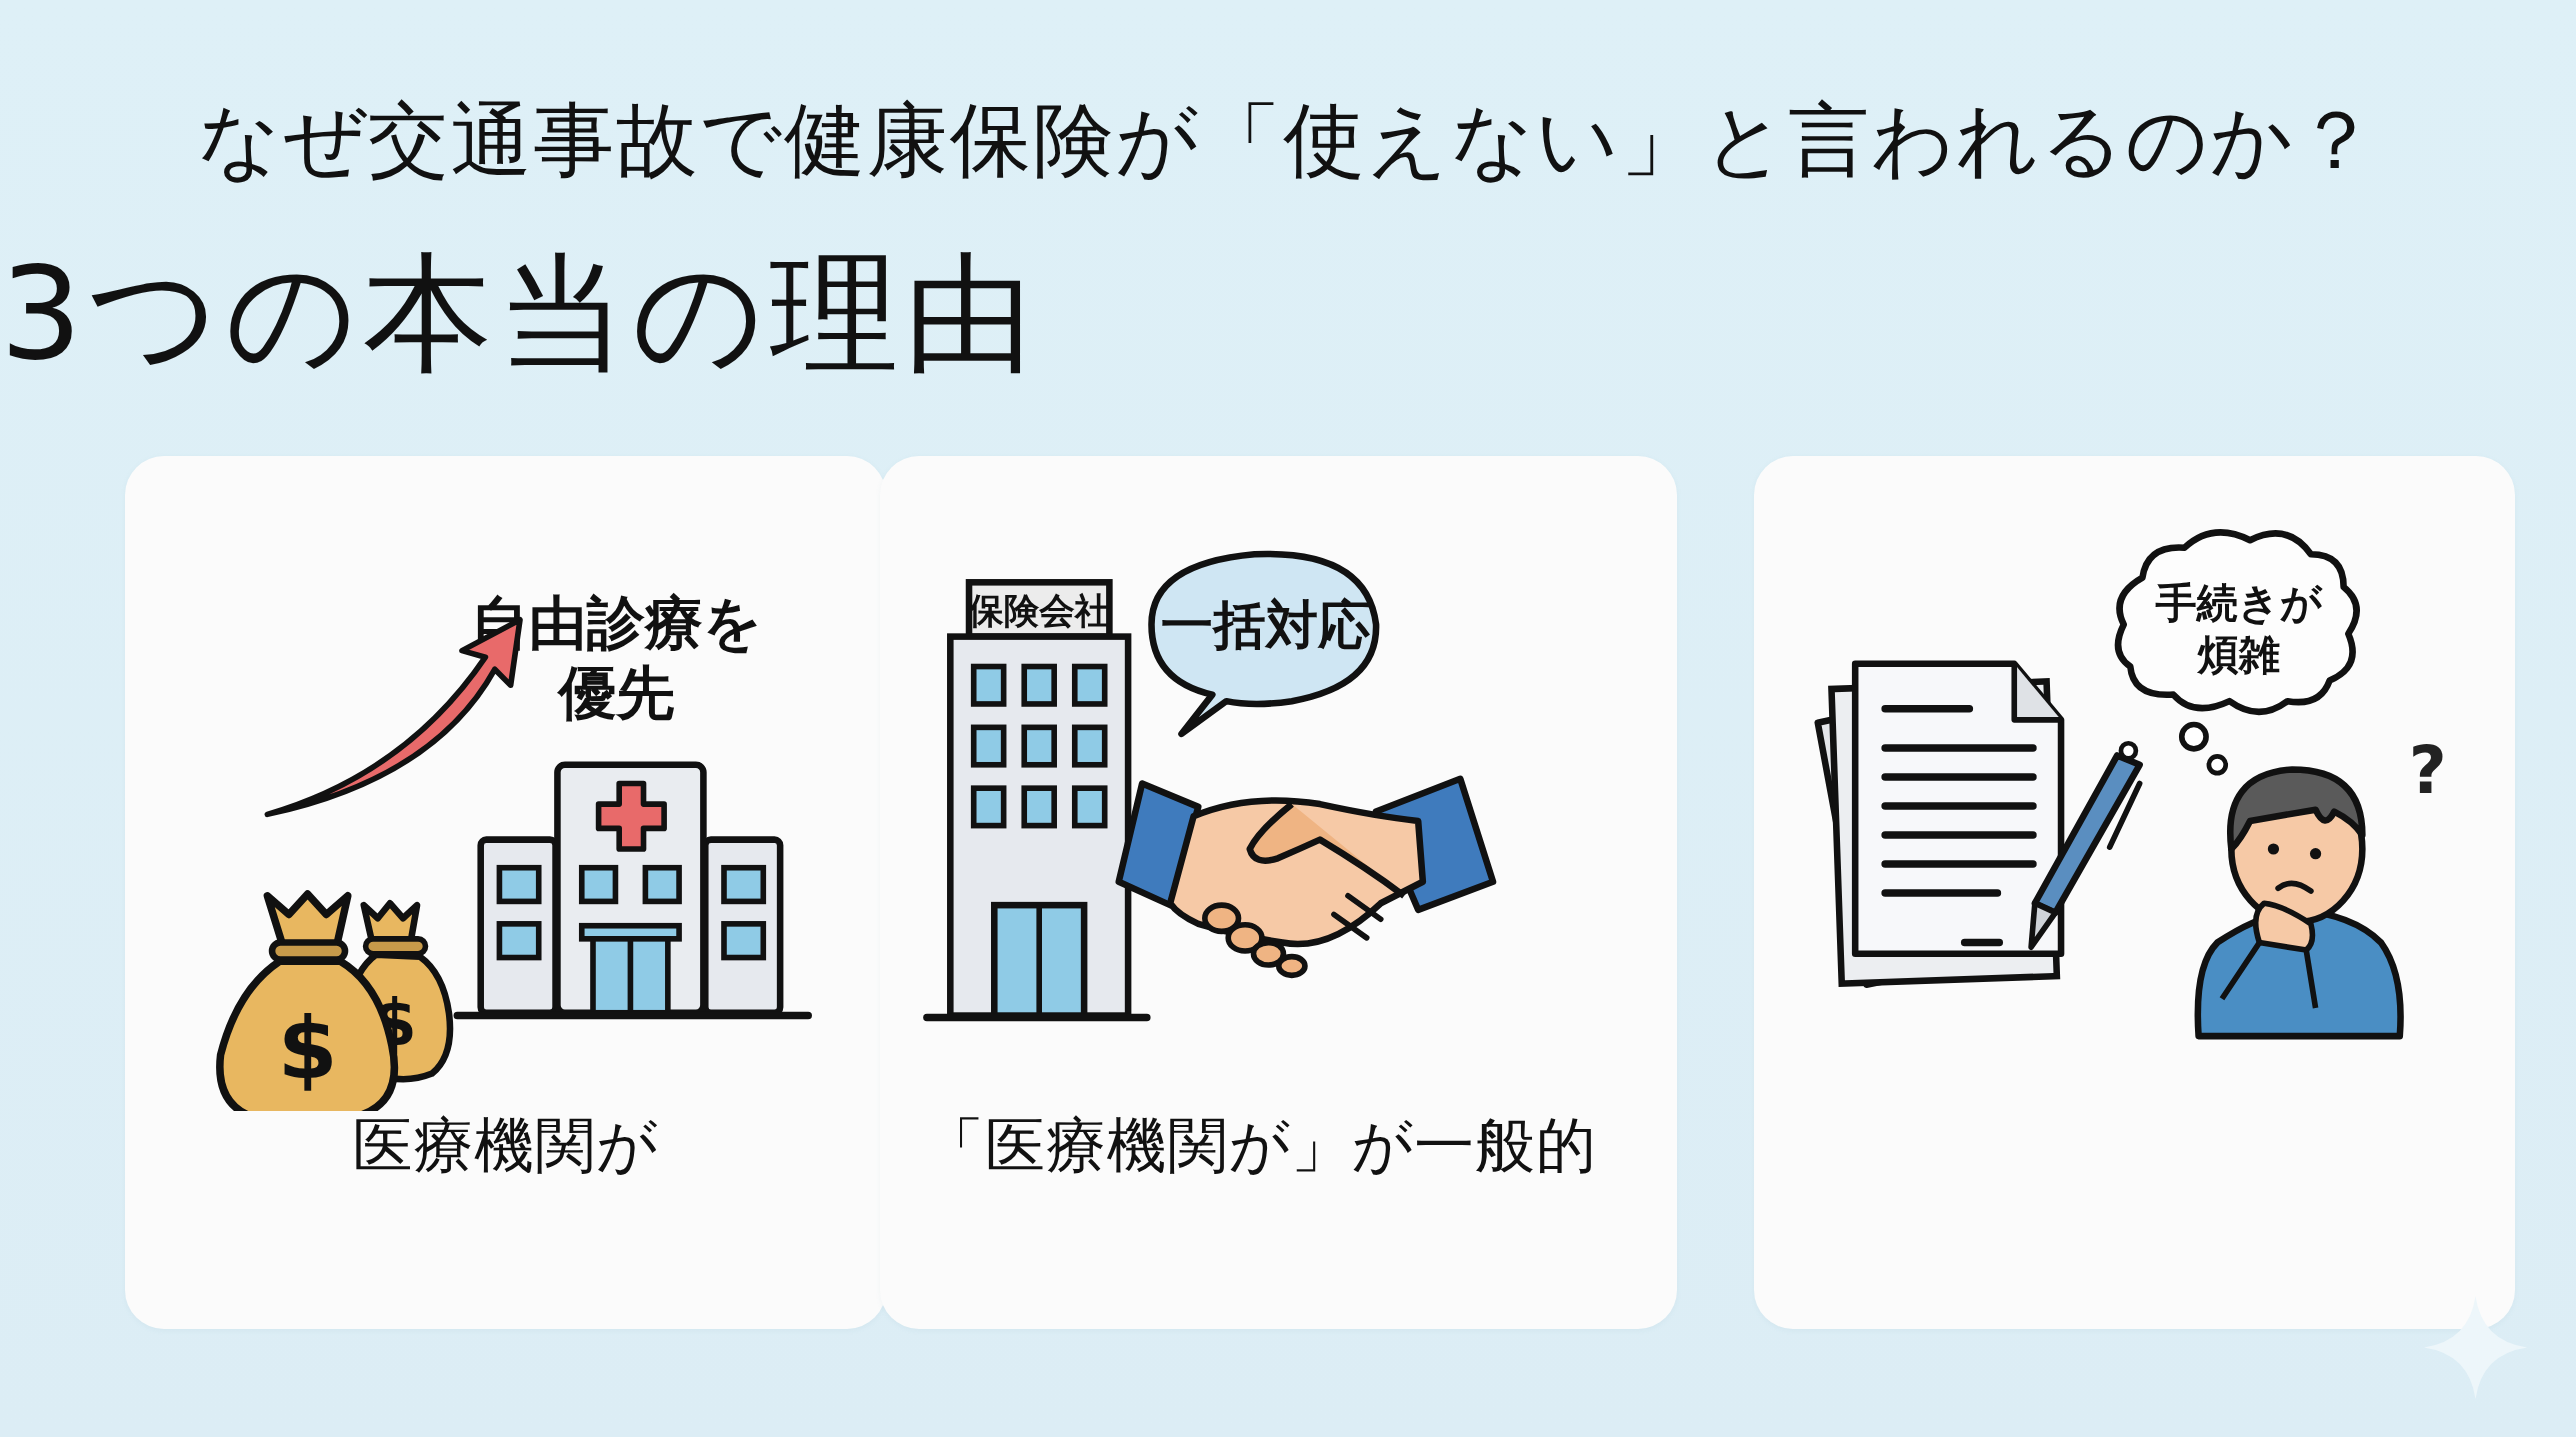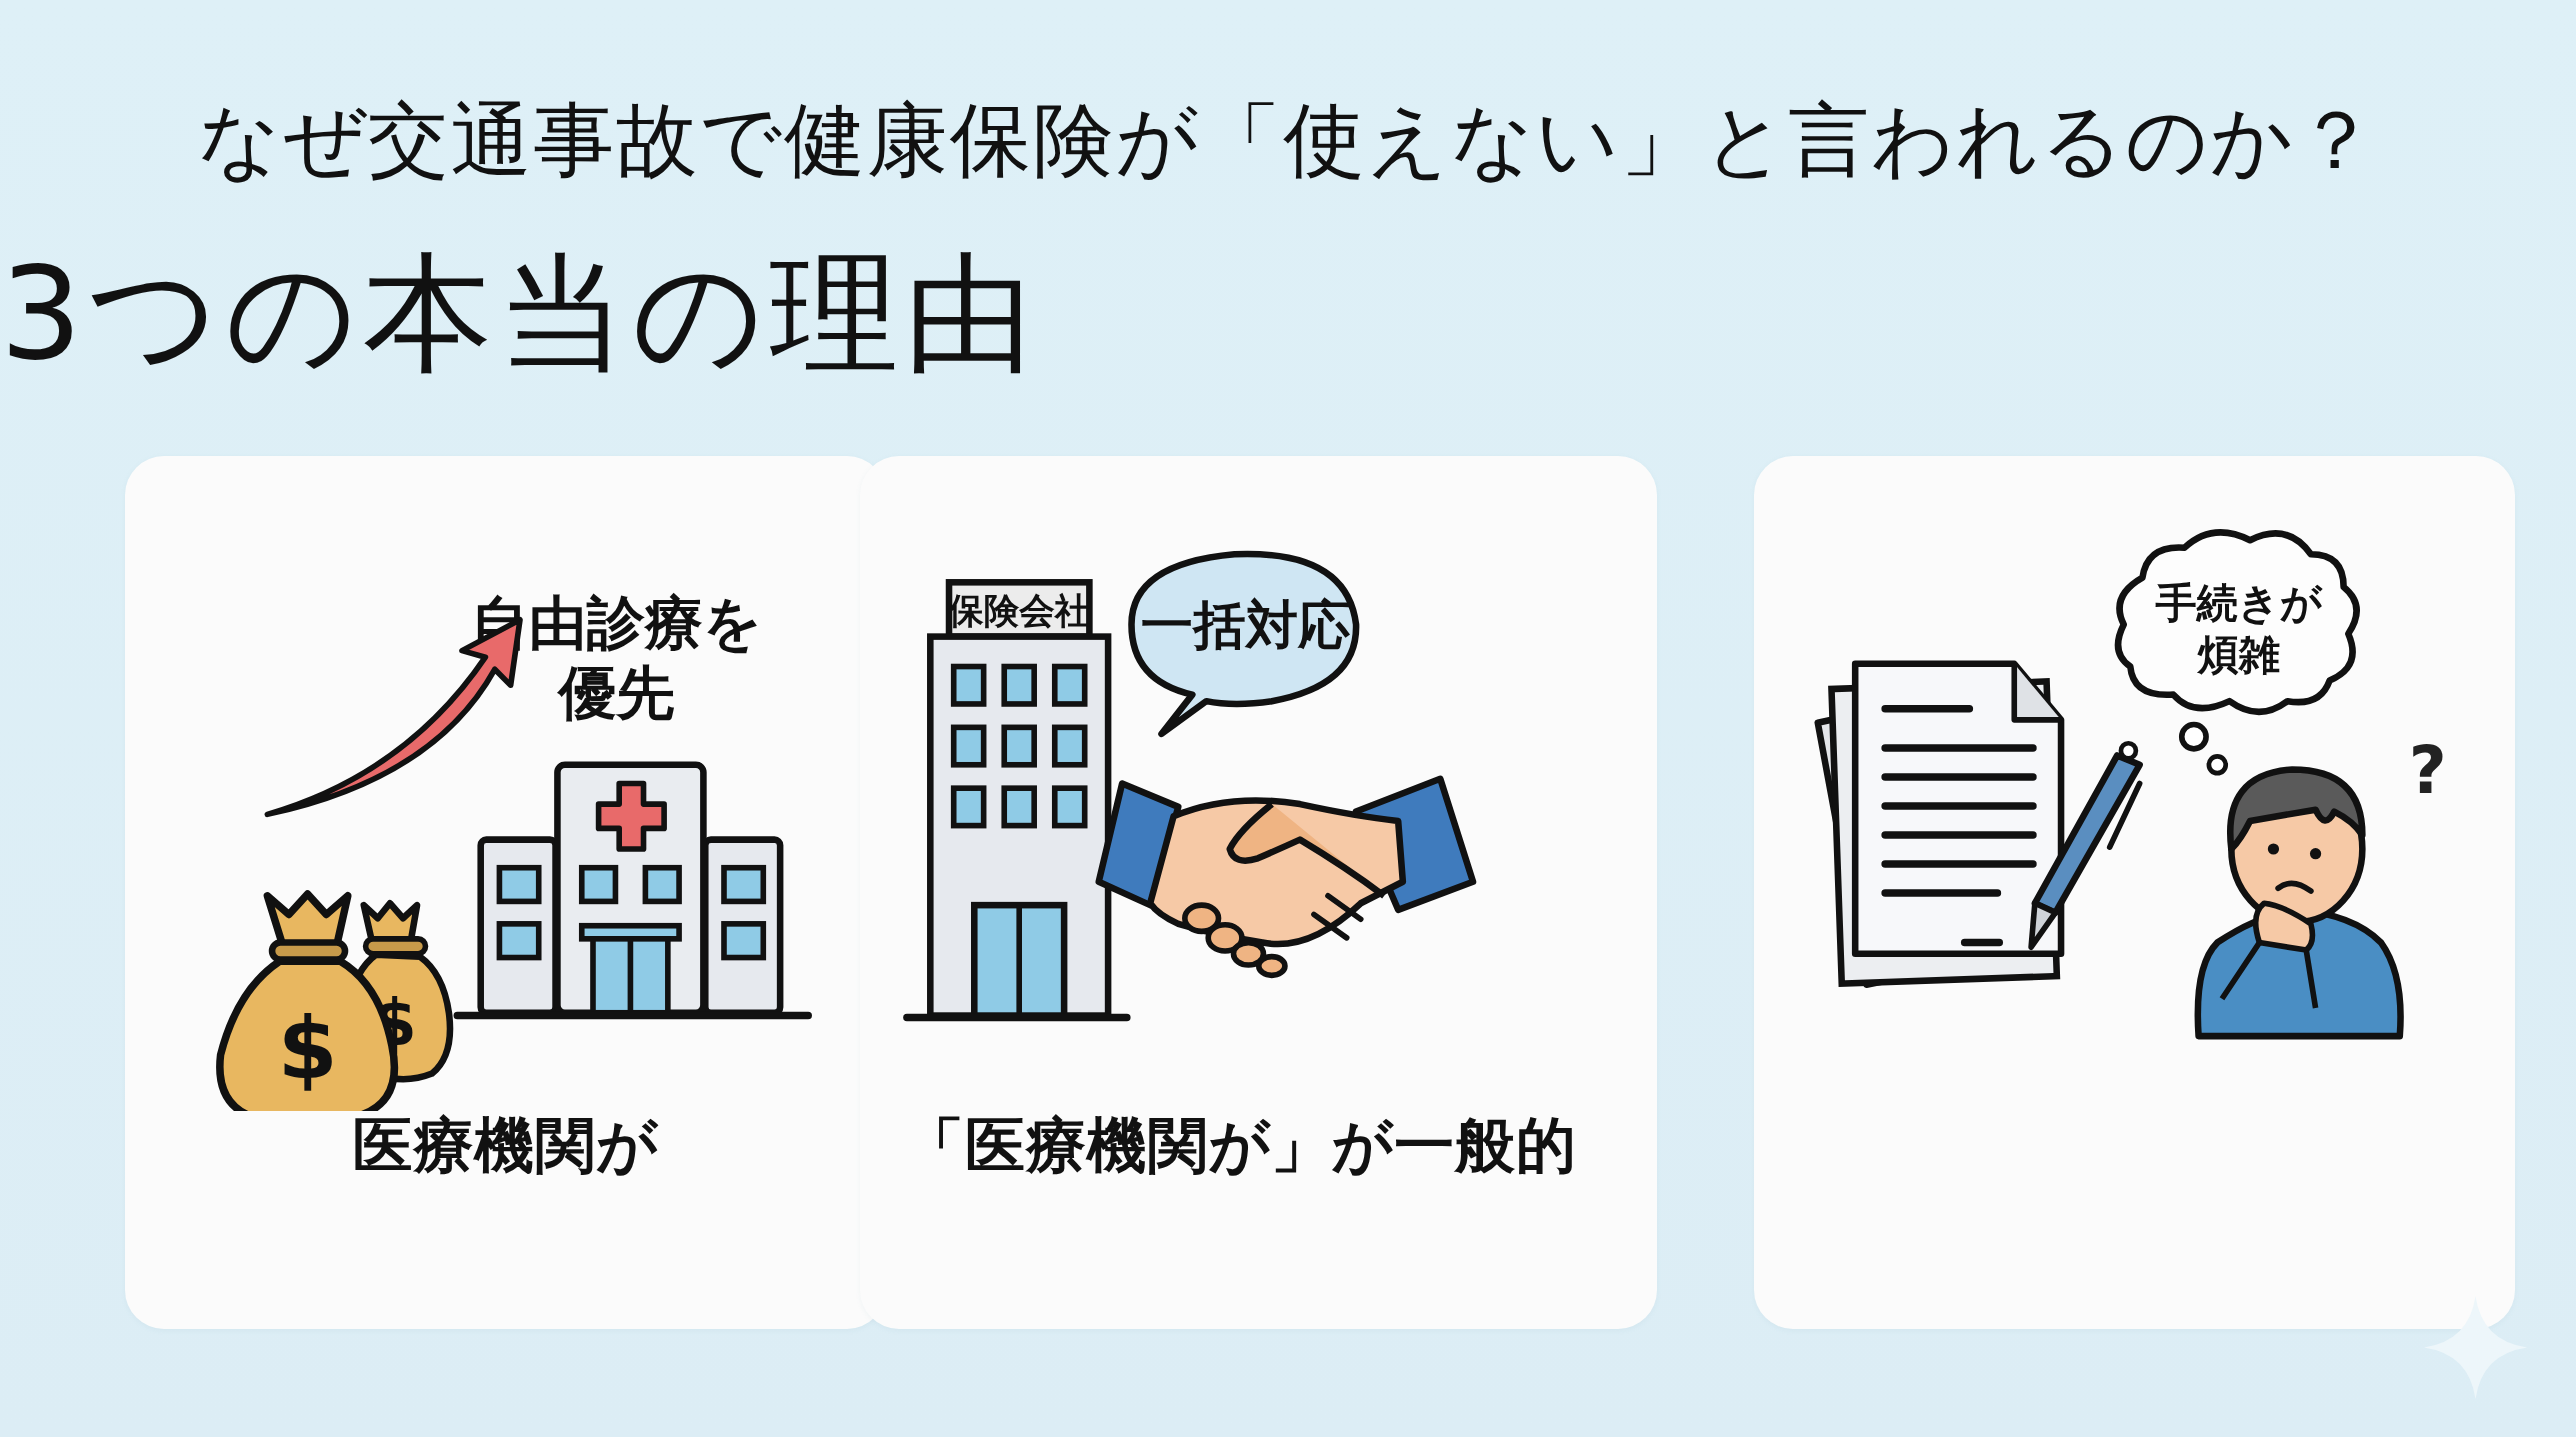--- a/index.html
+++ b/index.html
@@ -19,26 +19,26 @@
     position: absolute; left: 0; width: 2576px; top: 234px;
     text-align: left; font-size: 129px; font-weight: normal; letter-spacing: 5.6px;
     line-height: 159px;
   }
   .card {
     position: absolute; top: 456px; width: 761px; height: 873px;
     background: #fbfbfb; border-radius: 39px;
     box-shadow: 0 1.9px 5.6px rgba(120,160,180,0.08);
   }
   #card1 { left: 101px; margin-left: 24px; }
-  #card2 { left: 860px; padding-left: 36px; }
+  #card2 { left: 880px; padding-left: 36px; }
   #card3 { left: 1754px; }
   .illus { position: absolute; left: 0; top: 0; width: 761px; height: 655px; }
   .caption {
     position: absolute; left: 0; width: 761px; top: 646px;
-    text-align: center; font-weight: bold; font-size: 60px; line-height: 86px;
+    text-align: center; font-weight: normal; font-size: 60px; line-height: 86px;
     letter-spacing: 0.9px;
   }
   .caption span { display: block; white-space: nowrap; }
   .svg-text { font-family: "DejaVu Sans", "Liberation Sans", sans-serif; font-weight: bold; }
   .sparkle { position: absolute; left: 2424px; top: 1296px; width: 103px; height: 103px; }
 </style>
 </head>
 <body>
 
 <div>

